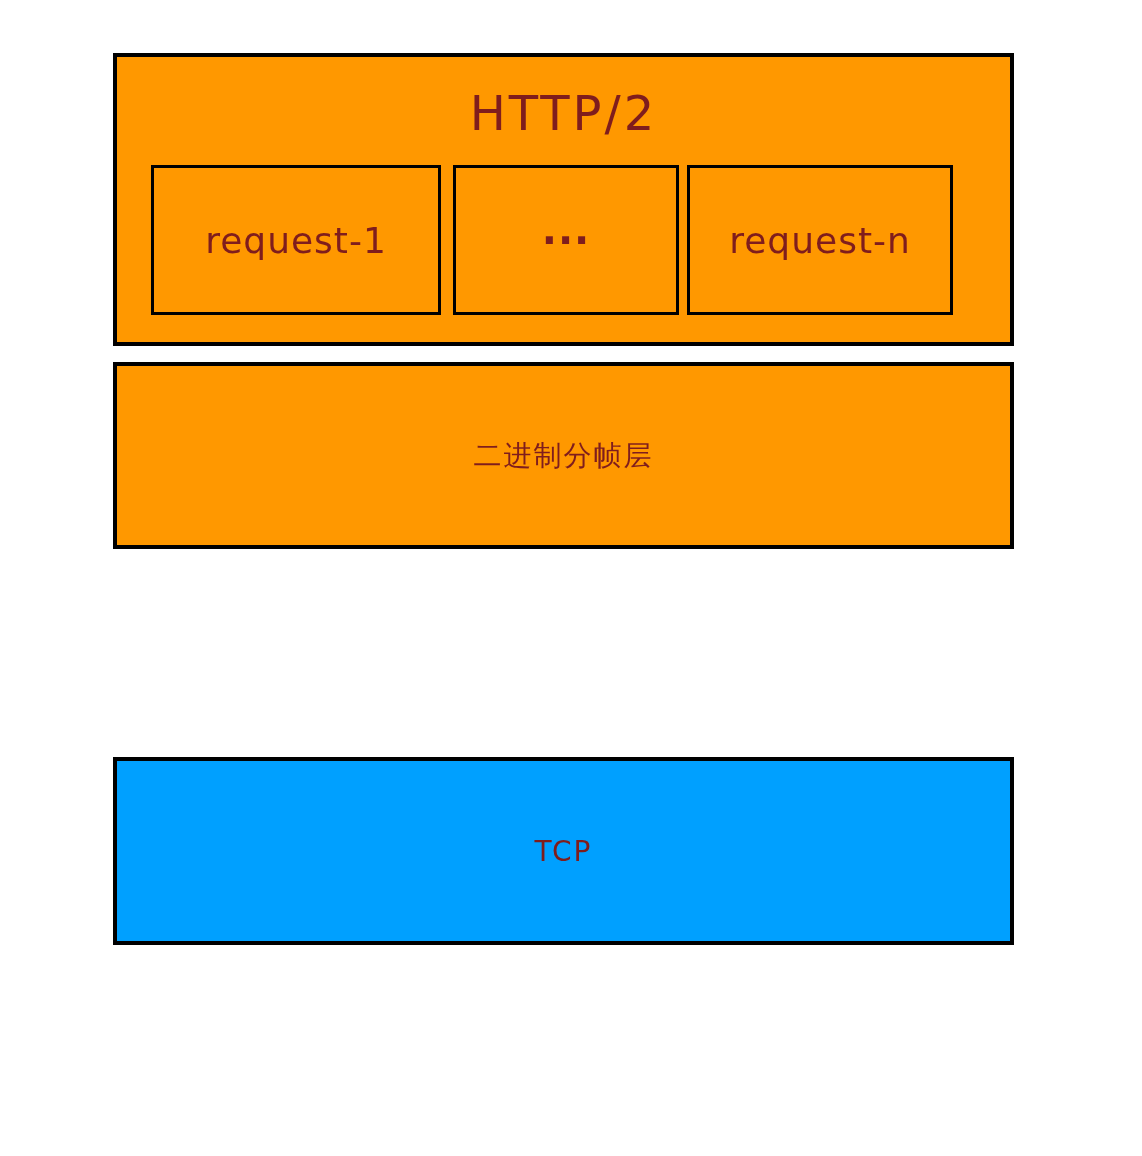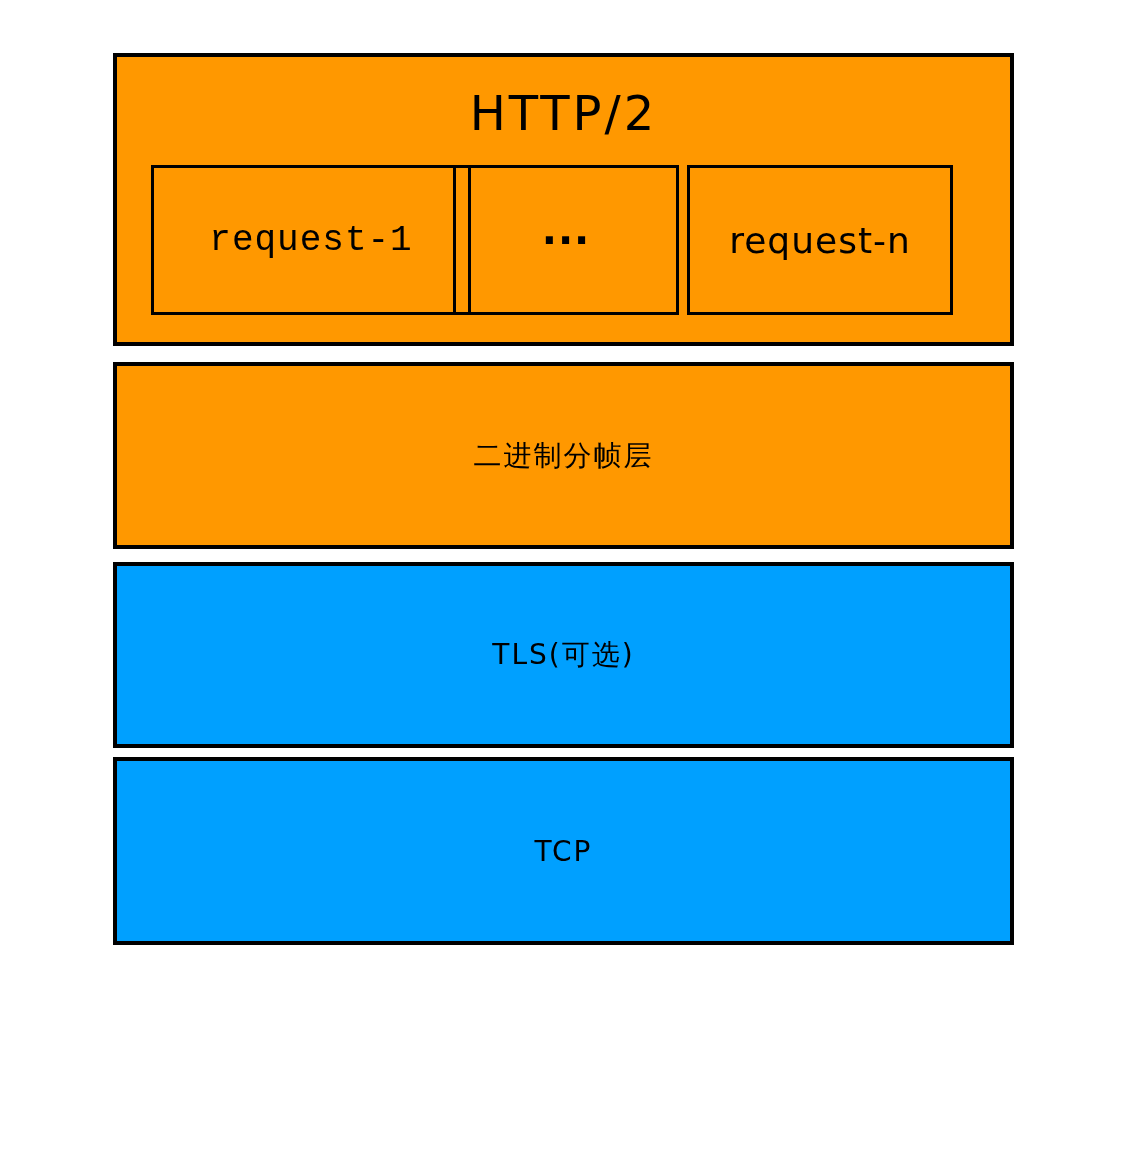--- a/index.html
+++ b/index.html
@@ -6,21 +6,21 @@
     margin: 0;
     padding: 0;
     background: #ffffff;
   }
   .canvas {
     position: relative;
     width: 1142px;
     height: 1156px;
     background: #ffffff;
     font-family: "DejaVu Sans", sans-serif;
-    color: #000000;
+    color: #7f1d1d;
     overflow: hidden;
   }
   .layer {
     position: absolute;
     left: 113px;
     width: 901px;
     box-sizing: border-box;
     border: 4px solid #000000;
     display: flex;
     align-items: center;
@@ -62,21 +62,21 @@
     top: 0;
     height: 150px;
     box-sizing: border-box;
     border: 3px solid #000000;
     display: flex;
     align-items: center;
     justify-content: center;
     font-size: 36px;
     letter-spacing: 1px;
   }
-  .request-box.first  { left: 34px;  width: 320px; font-family: Liberation Mono, monospace; }
+  .request-box.first  { left: 34px;  width: 290px; }
   .request-box.middle { left: 336px; width: 226px; font-size: 40px; font-weight: bold; }
   .request-box.last   { left: 570px; width: 266px; }
 
   .pos-binary { top: 362px; height: 187px; }
   .pos-tls    { top: 562px; height: 186px; }
   .pos-tcp    { top: 757px; height: 188px; justify-content: center; }
   .pos-ip     { top: 960px; height: 150px; }
   .pos-http2  { top: 53px;  height: 293px; }
 </style>
 </head>
@@ -96,22 +96,19 @@
       <div class="request-box last">
         <span>request-n</span>
       </div>
     </div>
   </div>
 
   <div class="layer orange pos-binary">
     <div class="layer-label">二进制分帧层</div>
   </div>
 
-  <div class="layer blue pos-tls">
-    <div class="layer-label">TLS(可选)</div>
-  </div>
 
   <div class="layer blue pos-tcp">
     <div class="layer-label">TCP</div>
   </div>
 
 
 </div>
 
 </body></html>

